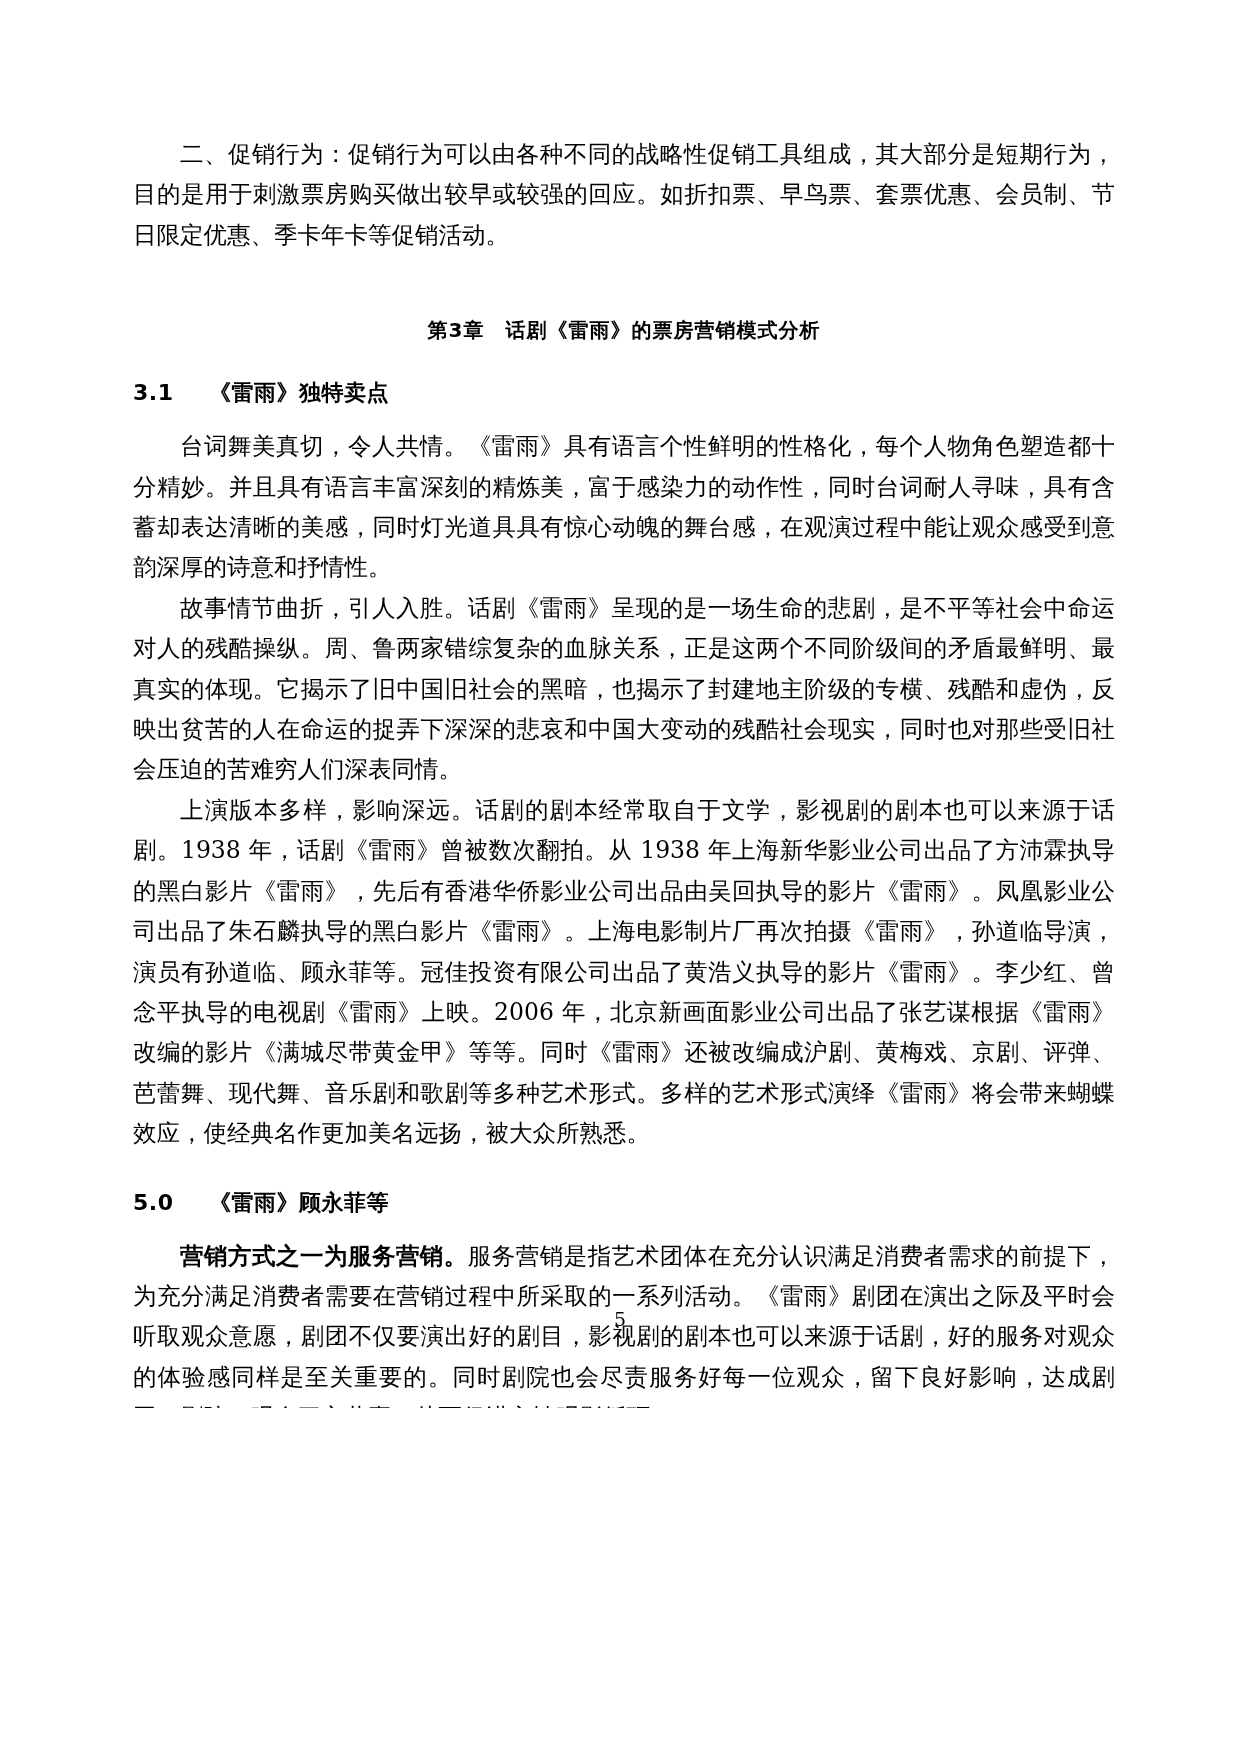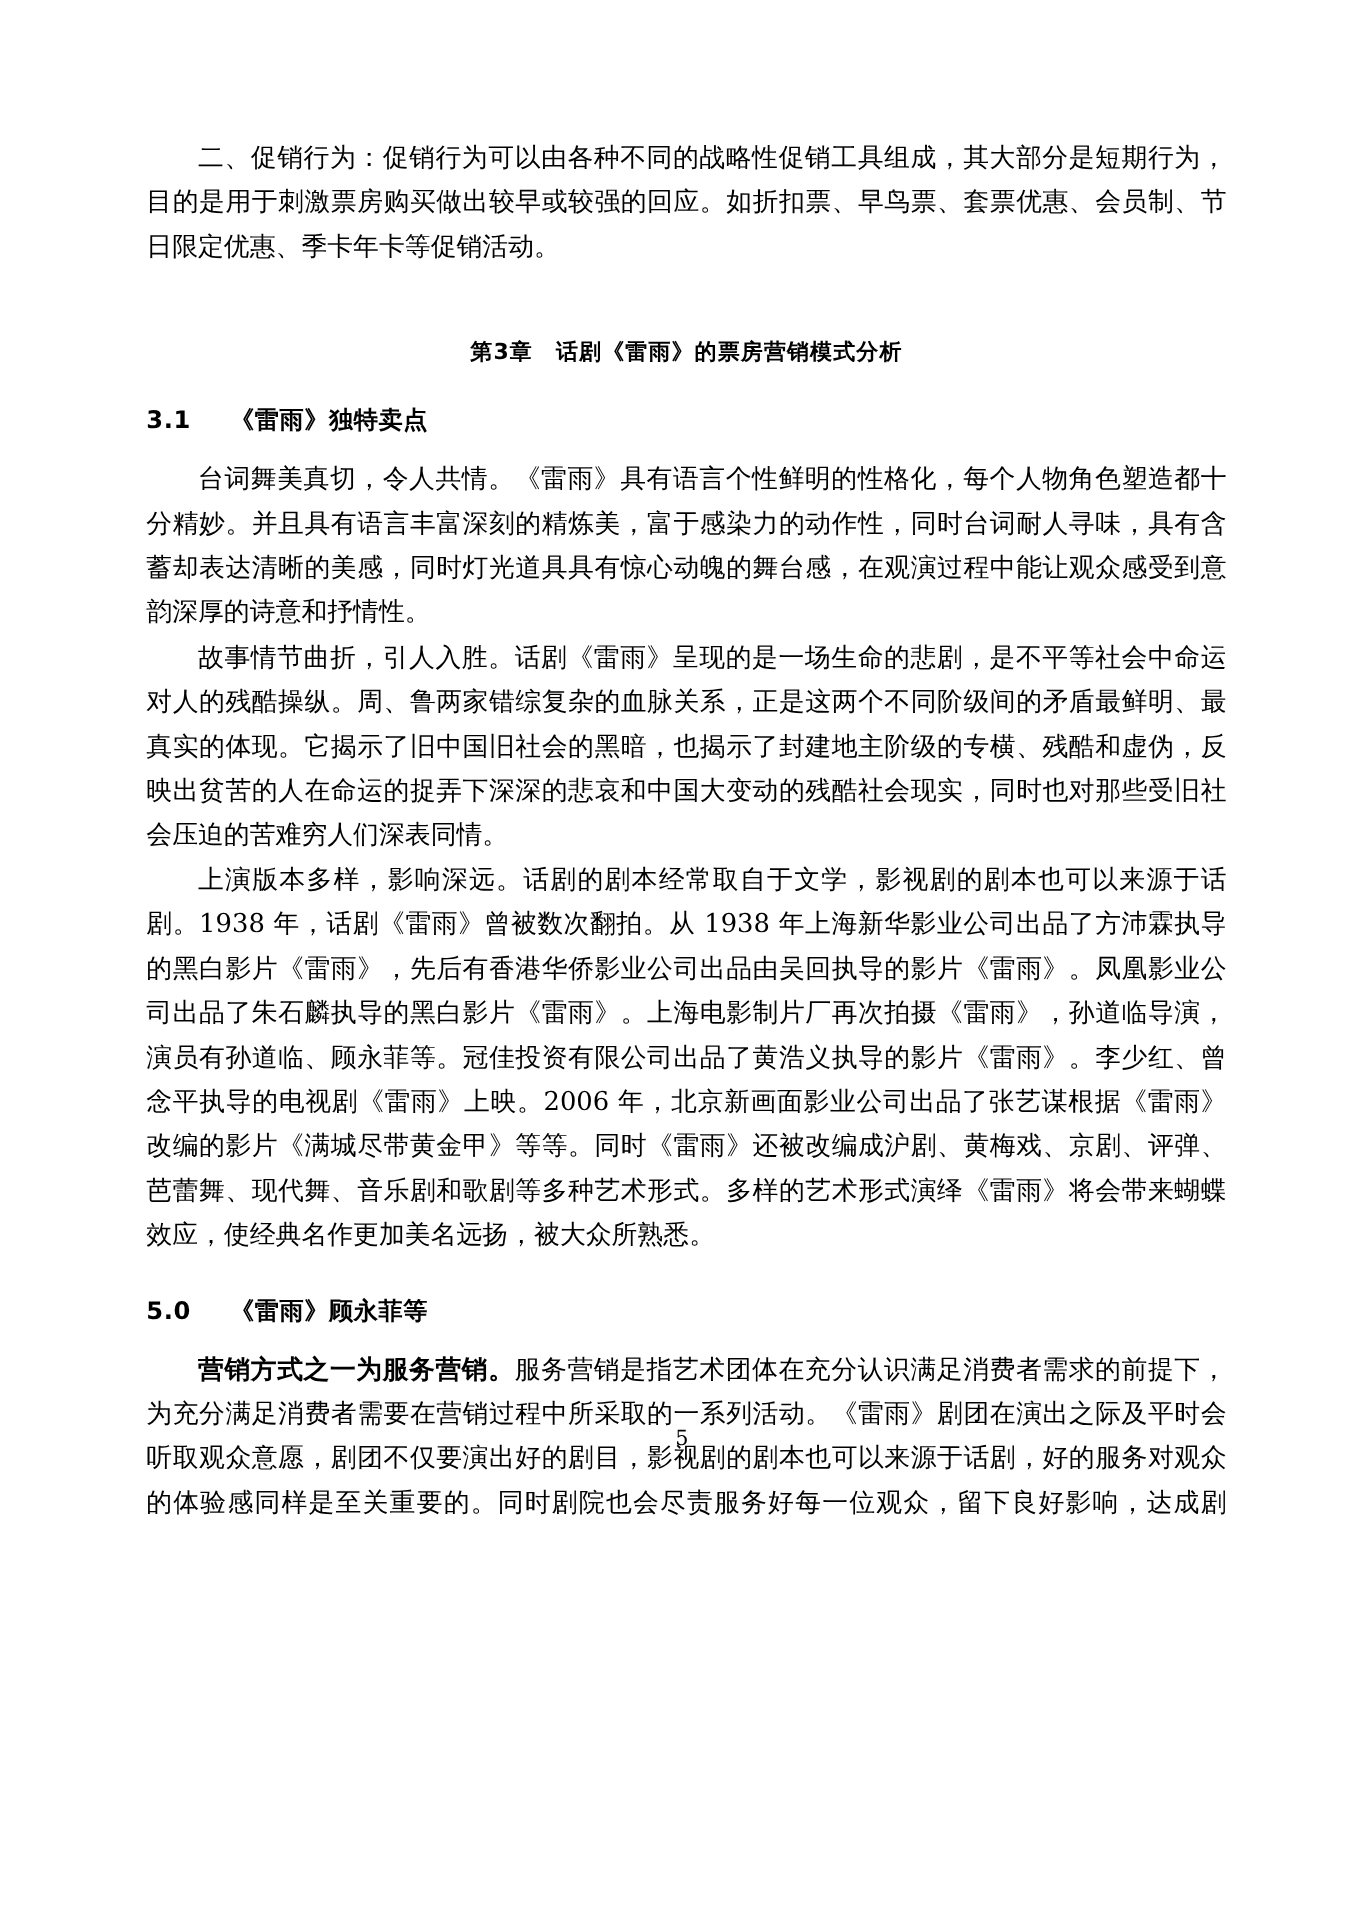--- a/index.html
+++ b/index.html
@@ -4,21 +4,21 @@
 <style>
   html, body {
     margin: 0;
     padding: 0;
     background: #ffffff;
   }
   .page {
     position: relative;
     width: 1240px;
     height: 1376px;
-    margin: 5px auto;
+    margin: 16px auto;
     background: #ffffff;
     box-sizing: border-box;
     padding: 118px 125px 60px 133px;
     font-family: "DejaVu Serif", "Liberation Serif", serif;
     color: #000000;
   }
   .para {
     font-size: 23.5px;
     line-height: 1.72;
     text-align: justify;

